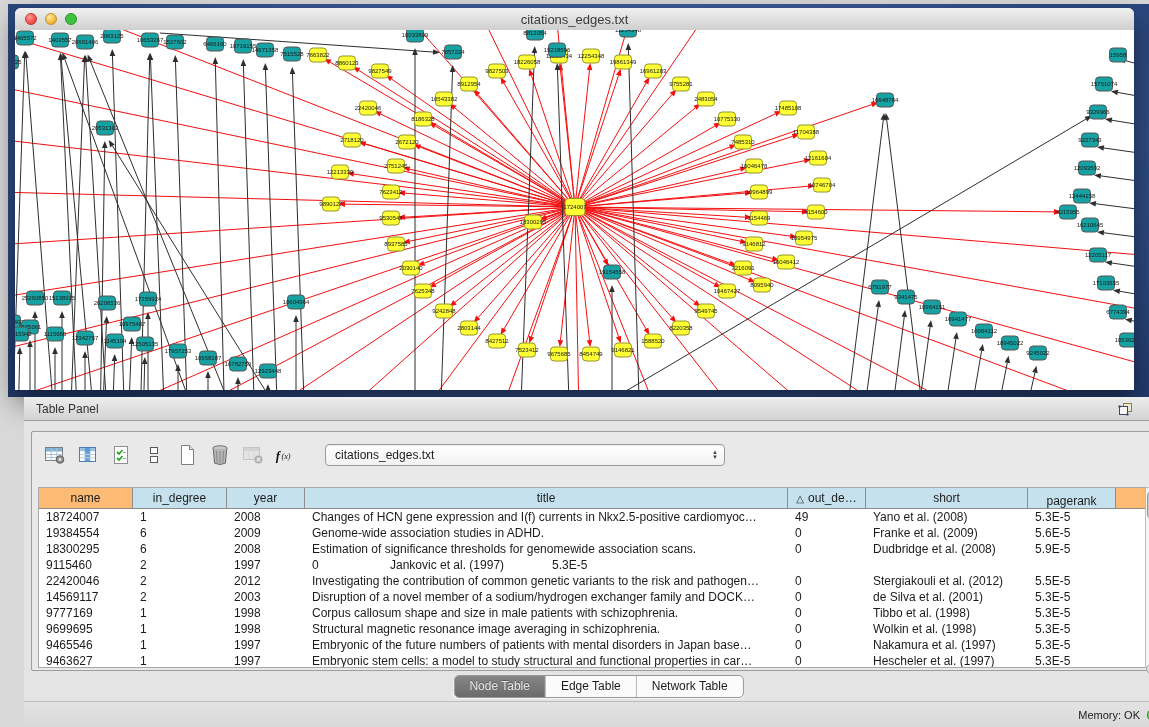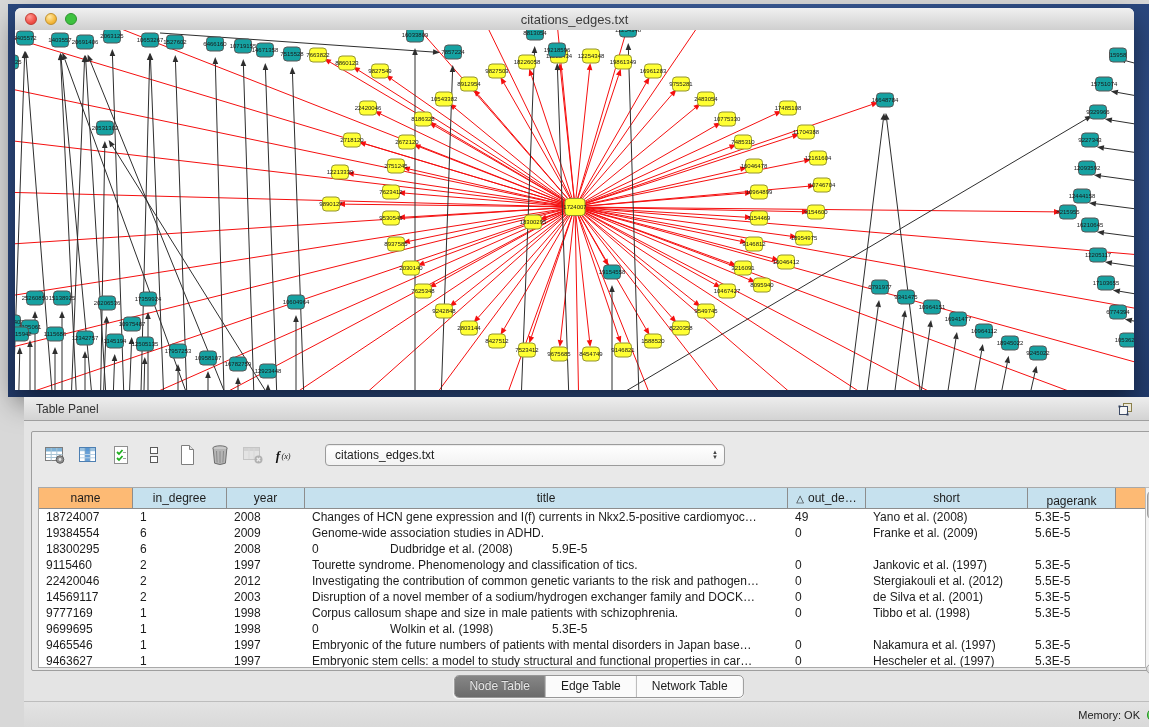--- a/index.html
+++ b/index.html
@@ -709,29 +709,29 @@
               <div class="td" style="width: 78px;">2009</div>
               <div class="td" style="width: 483px;">Genome-wide association studies in ADHD.</div>
               <div class="td" style="width: 78px;">0</div>
               <div class="td" style="width: 162px;">Franke et al. (2009)</div>
               <div class="td" style="width: 88px;">5.6E-5</div>
             </div>
             <div class="trow">
               <div class="td" style="width: 94px;">18300295</div>
               <div class="td" style="width: 94px;">6</div>
               <div class="td" style="width: 78px;">2008</div>
+              <div class="td" style="width: 483px;">Estimation of significance thresholds for genomewide association scans.</div>
               <div class="td" style="width: 78px;">0</div>
               <div class="td" style="width: 162px;">Dudbridge et al. (2008)</div>
               <div class="td" style="width: 88px;">5.9E-5</div>
             </div>
             <div class="trow">
               <div class="td" style="width: 94px;">9115460</div>
               <div class="td" style="width: 94px;">2</div>
               <div class="td" style="width: 78px;">1997</div>
-              <div class="td" style="width: 483px;">Tourette syndrome. Phenomenology and classification of tics.</div>
               <div class="td" style="width: 78px;">0</div>
               <div class="td" style="width: 162px;">Jankovic et al. (1997)</div>
               <div class="td" style="width: 88px;">5.3E-5</div>
             </div>
             <div class="trow">
               <div class="td" style="width: 94px;">22420046</div>
               <div class="td" style="width: 94px;">2</div>
               <div class="td" style="width: 78px;">2012</div>
               <div class="td" style="width: 483px;">Investigating the contribution of common genetic variants to the risk and pathogen…</div>
               <div class="td" style="width: 78px;">0</div>
@@ -753,20 +753,21 @@
               <div class="td" style="width: 78px;">1998</div>
               <div class="td" style="width: 483px;">Corpus callosum shape and size in male patients with schizophrenia.</div>
               <div class="td" style="width: 78px;">0</div>
               <div class="td" style="width: 162px;">Tibbo et al. (1998)</div>
               <div class="td" style="width: 88px;">5.3E-5</div>
             </div>
             <div class="trow">
               <div class="td" style="width: 94px;">9699695</div>
               <div class="td" style="width: 94px;">1</div>
               <div class="td" style="width: 78px;">1998</div>
+              <div class="td" style="width: 483px;">Structural magnetic resonance image averaging in schizophrenia.</div>
               <div class="td" style="width: 78px;">0</div>
               <div class="td" style="width: 162px;">Wolkin et al. (1998)</div>
               <div class="td" style="width: 88px;">5.3E-5</div>
             </div>
             <div class="trow">
               <div class="td" style="width: 94px;">9465546</div>
               <div class="td" style="width: 94px;">1</div>
               <div class="td" style="width: 78px;">1997</div>
               <div class="td" style="width: 483px;">Embryonic of the future numbers of patients with mental disorders in Japan base…</div>
               <div class="td" style="width: 78px;">0</div>

